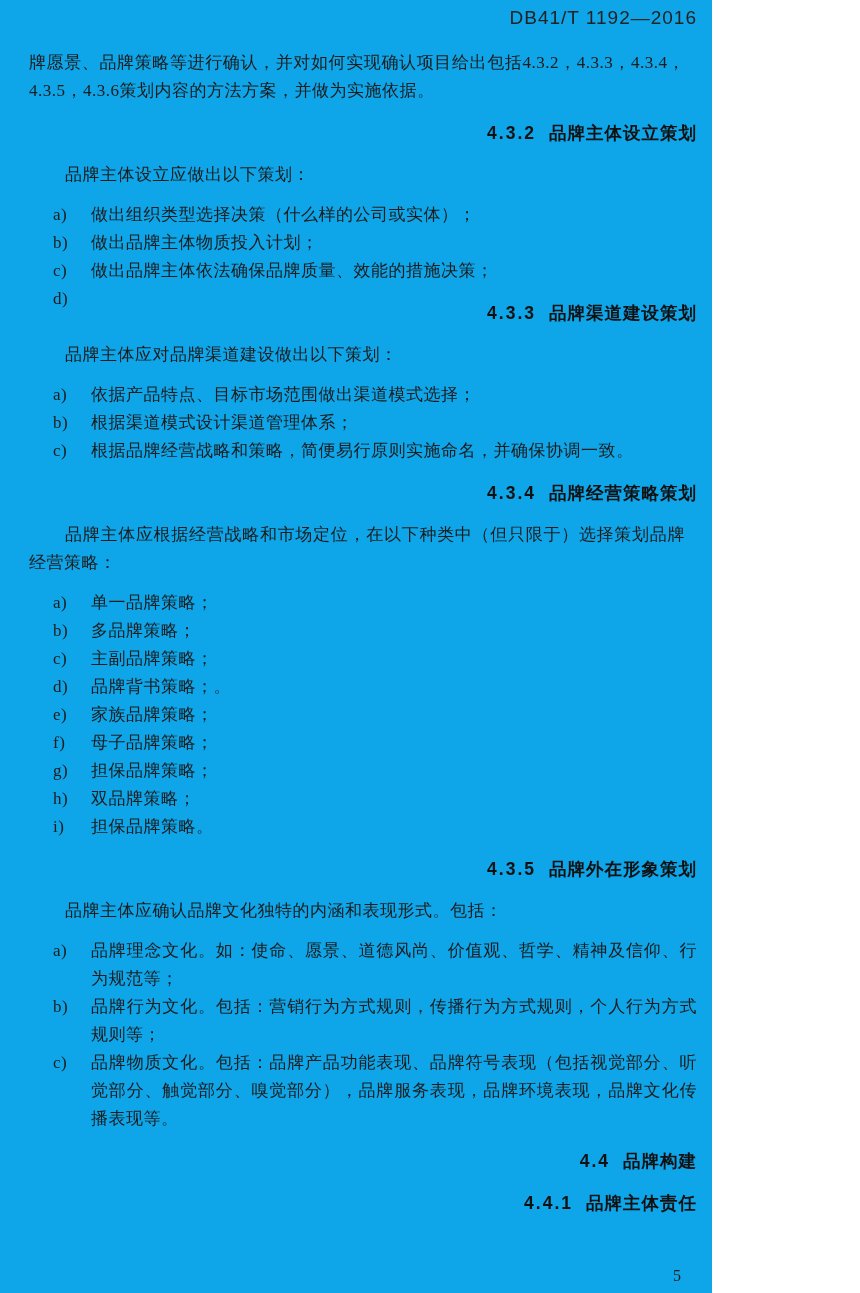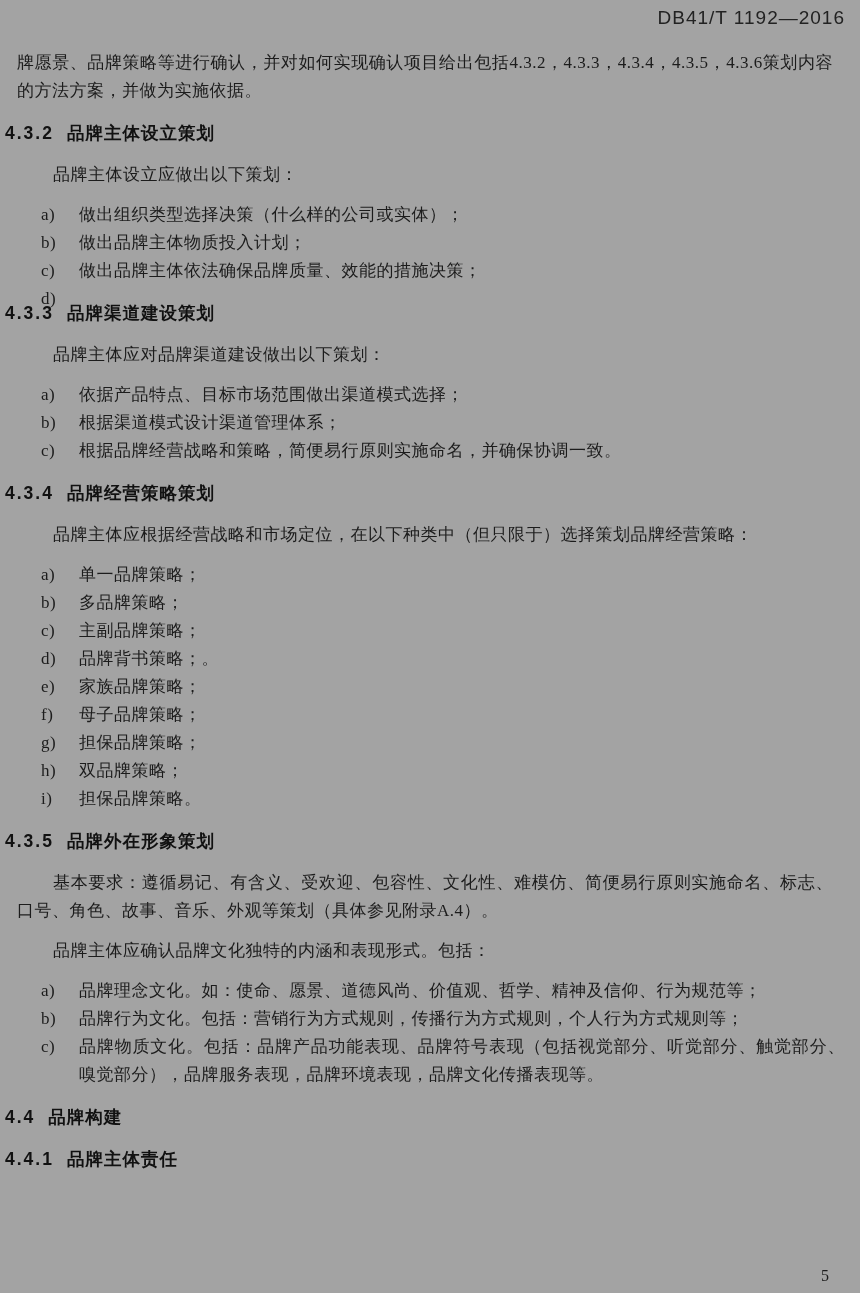--- a/index.html
+++ b/index.html
@@ -2,28 +2,28 @@
 <html><head>
 <meta charset="utf-8">
 <style>
   html, body {
     margin: 0;
     padding: 0;
     background: #ffffff;
   }
   .page {
     position: relative;
-    width: 860px;
+    width: 712px;
     height: 1293px;
     box-sizing: border-box;
-    background: #a3a3a3;
+    background: #0ea5e9;
     color: #1c1c1c;
     font-family: "Liberation Serif", "DejaVu Serif", serif;
     font-size: 17px;
-    padding: 8px 15px 0 5px;
+    padding: 8px 15px 0 17px;
     overflow: hidden;
   }
   .doc-header {
     text-align: right;
     font-family: "Liberation Sans", "DejaVu Sans", sans-serif;
     font-size: 19px;
     letter-spacing: 1px;
     line-height: 20px;
     color: #222;
   }
@@ -39,20 +39,21 @@
   .indent {
     text-indent: 36px;
   }
   h3.h, h2.h {
     font-family: "Liberation Sans", "DejaVu Sans", sans-serif;
     font-weight: bold;
     font-size: 17.5px;
     line-height: 28px;
     margin: 14px 0;
     color: #111;
+    text-align: right;
   }
   .h .num {
     letter-spacing: 2px;
   }
   .h .title {
     margin-left: 13px;
     letter-spacing: 1px;
   }
   ul.list {
     list-style: none;
@@ -123,21 +124,20 @@
     <li><span class="letter">e)</span><span>家族品牌策略；</span></li>
     <li><span class="letter">f)</span><span>母子品牌策略；</span></li>
     <li><span class="letter">g)</span><span>担保品牌策略；</span></li>
     <li><span class="letter">h)</span><span>双品牌策略；</span></li>
     <li><span class="letter">i)</span><span>担保品牌策略。</span></li>
   </ul>
 
   <h3 class="h">
     <span class="num">4.3.5</span><span class="title">品牌外在形象策划</span>
   </h3>
-  <p class="para indent">基本要求：遵循易记、有含义、受欢迎、包容性、文化性、难模仿、简便易行原则实施命名、标志、口号、角色、故事、音乐、外观等策划（具体参见附录A.4）。</p>
 
   <p class="para indent">品牌主体应确认品牌文化独特的内涵和表现形式。包括：</p>
   <ul class="list">
     <li><span class="letter">a)</span><span>品牌理念文化。如：使命、愿景、道德风尚、价值观、哲学、精神及信仰、行为规范等；</span></li>
     <li><span class="letter">b)</span><span>品牌行为文化。包括：营销行为方式规则，传播行为方式规则，个人行为方式规则等；</span></li>
     <li><span class="letter">c)</span><span>品牌物质文化。包括：品牌产品功能表现、品牌符号表现（包括视觉部分、听觉部分、触觉部分、嗅觉部分），品牌服务表现，品牌环境表现，品牌文化传播表现等。</span></li>
   </ul>
 
   <h2 class="h">
     <span class="num">4.4</span><span class="title">品牌构建</span>

